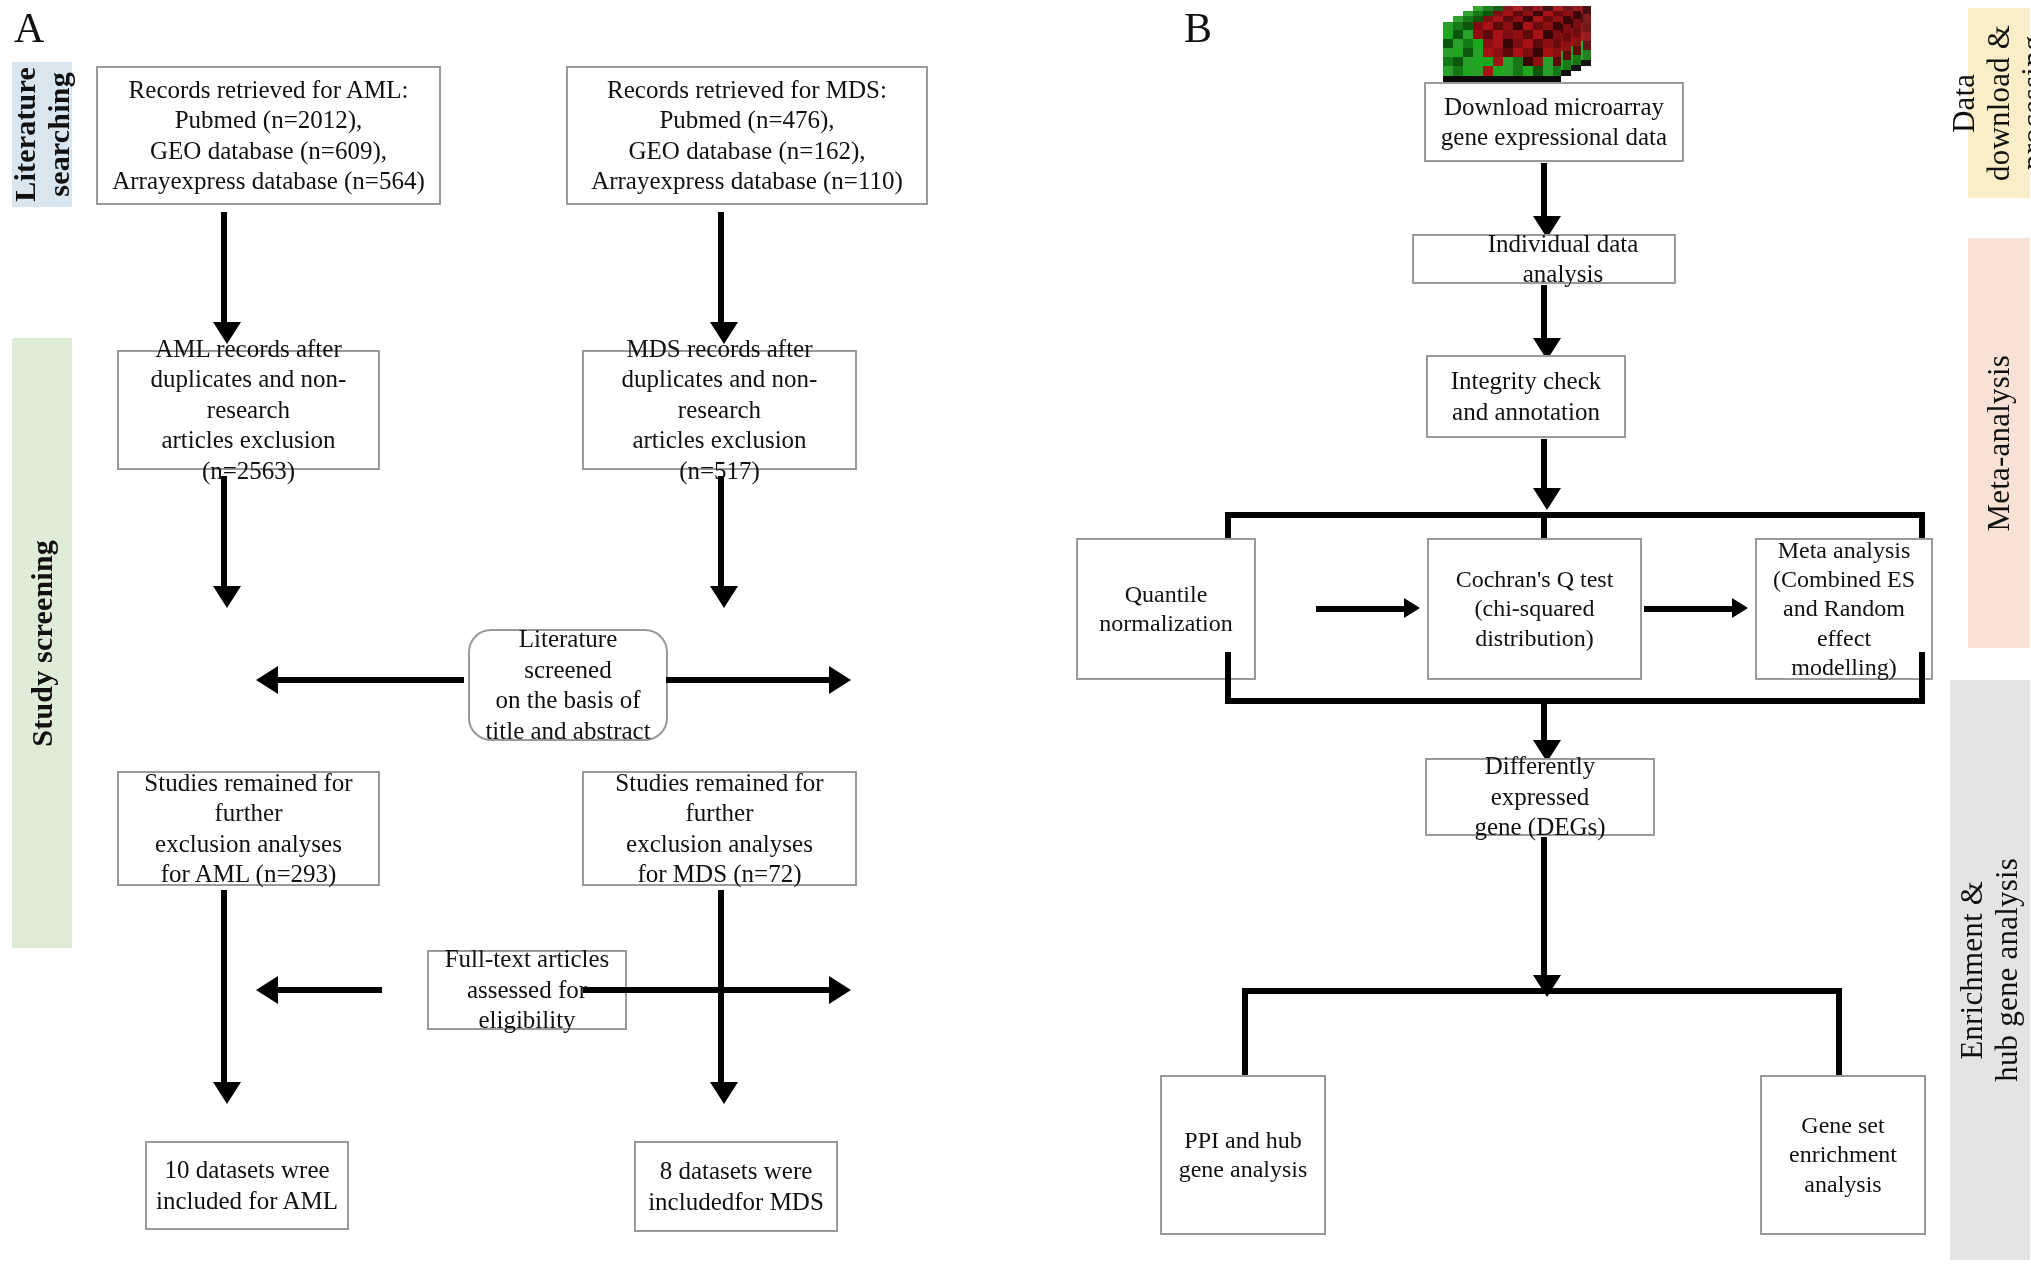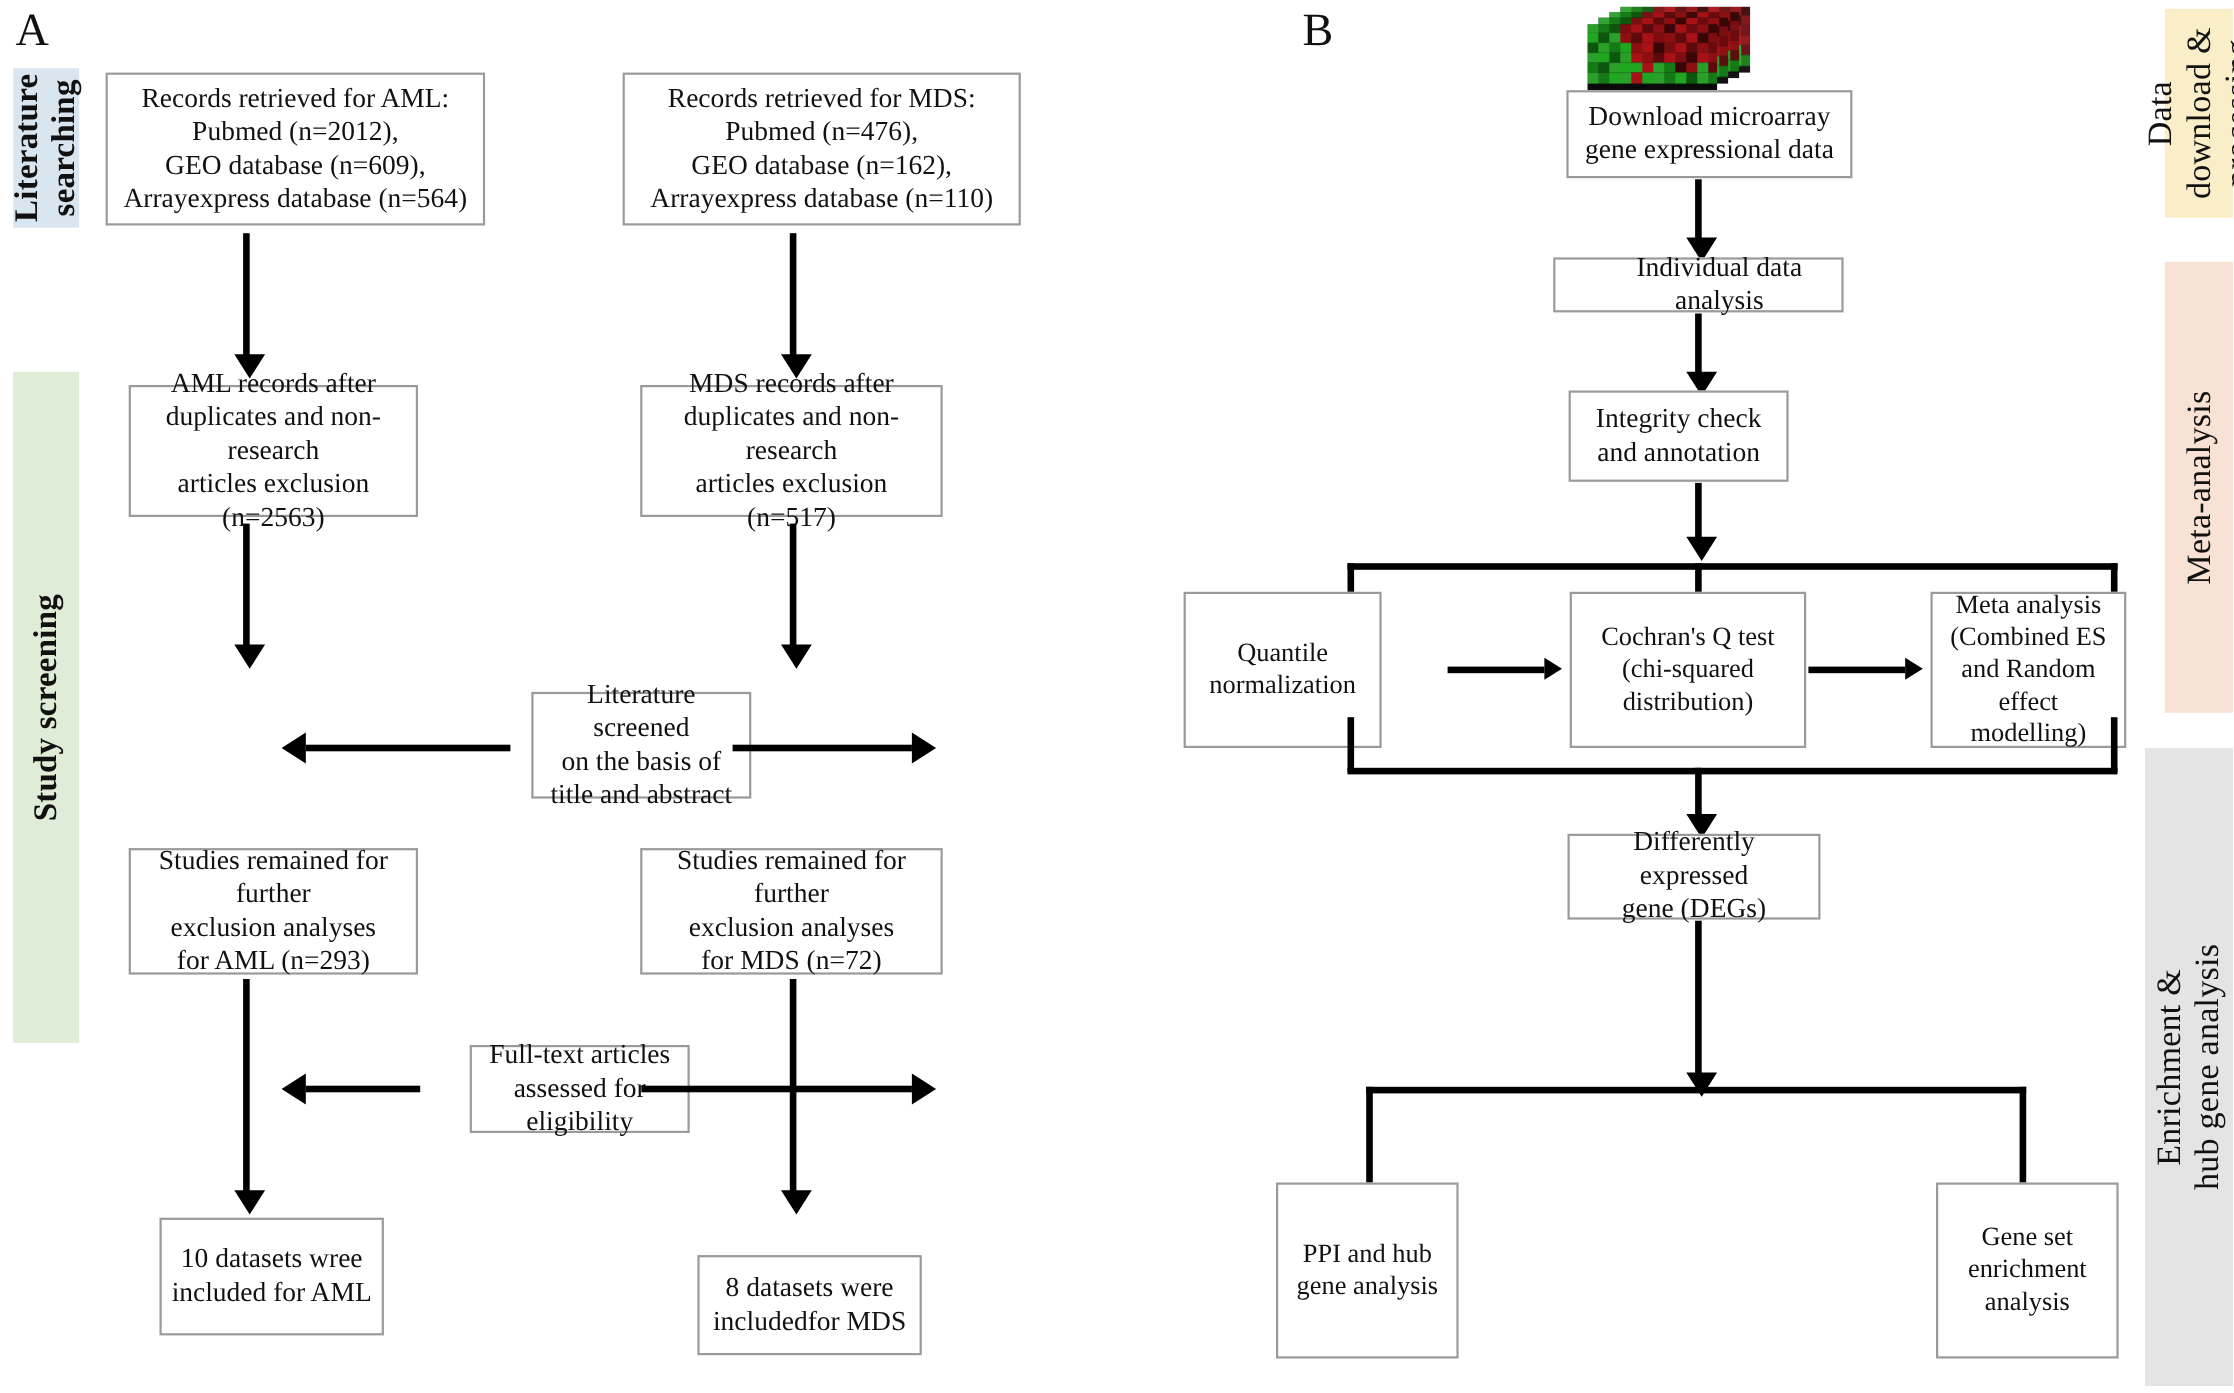--- a/index.html
+++ b/index.html
@@ -70,21 +70,21 @@
 articles exclusion (n=2563)</div>
 <div class="box" style="left:582px;top:350px;width:275px;height:120px;">MDS records after
 duplicates and  non-research
 articles exclusion (n=517)</div>
 
 <div class="vline" style="left:221px;top:476px;height:118px;"></div>
 <div class="arrow-down" style="left:213px;top:586px;"></div>
 <div class="vline" style="left:718px;top:476px;height:118px;"></div>
 <div class="arrow-down" style="left:710px;top:586px;"></div>
 
-<div class="box" style="left:483px;top:629px;width:200px;height:97px;">Literature screened
+<div class="box" style="left:468px;top:629px;width:200px;height:112px;border-radius:23px;">Literature screened
 on the basis of
 title and abstract</div>
 <div class="hline" style="left:278px;top:677px;width:186px;"></div>
 <div class="arrow-left" style="left:256px;top:666px;"></div>
 <div class="hline" style="left:666px;top:677px;width:163px;"></div>
 <div class="arrow-right" style="left:829px;top:666px;"></div>
 
 <div class="box" style="left:117px;top:771px;width:263px;height:115px;">Studies remained for further
 exclusion analyses
 for AML (n=293)</div>
@@ -97,21 +97,21 @@
 <div class="vline" style="left:718px;top:890px;height:200px;"></div>
 <div class="arrow-down" style="left:710px;top:1082px;"></div>
 
 <div class="box" style="left:382px;top:950px;width:200px;height:80px;margin-left:45px;">Full-text articles
 assessed for eligibility</div>
 <div class="hline" style="left:278px;top:987px;width:104px;"></div>
 <div class="arrow-left" style="left:256px;top:976px;"></div>
 <div class="hline" style="left:583px;top:987px;width:246px;"></div>
 <div class="arrow-right" style="left:829px;top:976px;"></div>
 
-<div class="box" style="left:145px;top:1107px;width:204px;height:107px;">10 datasets wree
+<div class="box" style="left:145px;top:1141px;width:204px;height:89px;">10 datasets wree
 included for AML</div>
 <div class="box" style="left:634px;top:1141px;width:204px;height:91px;">8 datasets were
 includedfor MDS</div>
 
 <div class="panel-letter" style="left:1184px;top:4px;">B</div>
 
 <div class="microarray" style="left:1443px;top:6px;width:160px;height:78px;">
   <svg width="160" height="78" viewBox="0 0 160 78">
     <defs>
       <pattern id="hm" width="160" height="78" patternUnits="userSpaceOnUse">

